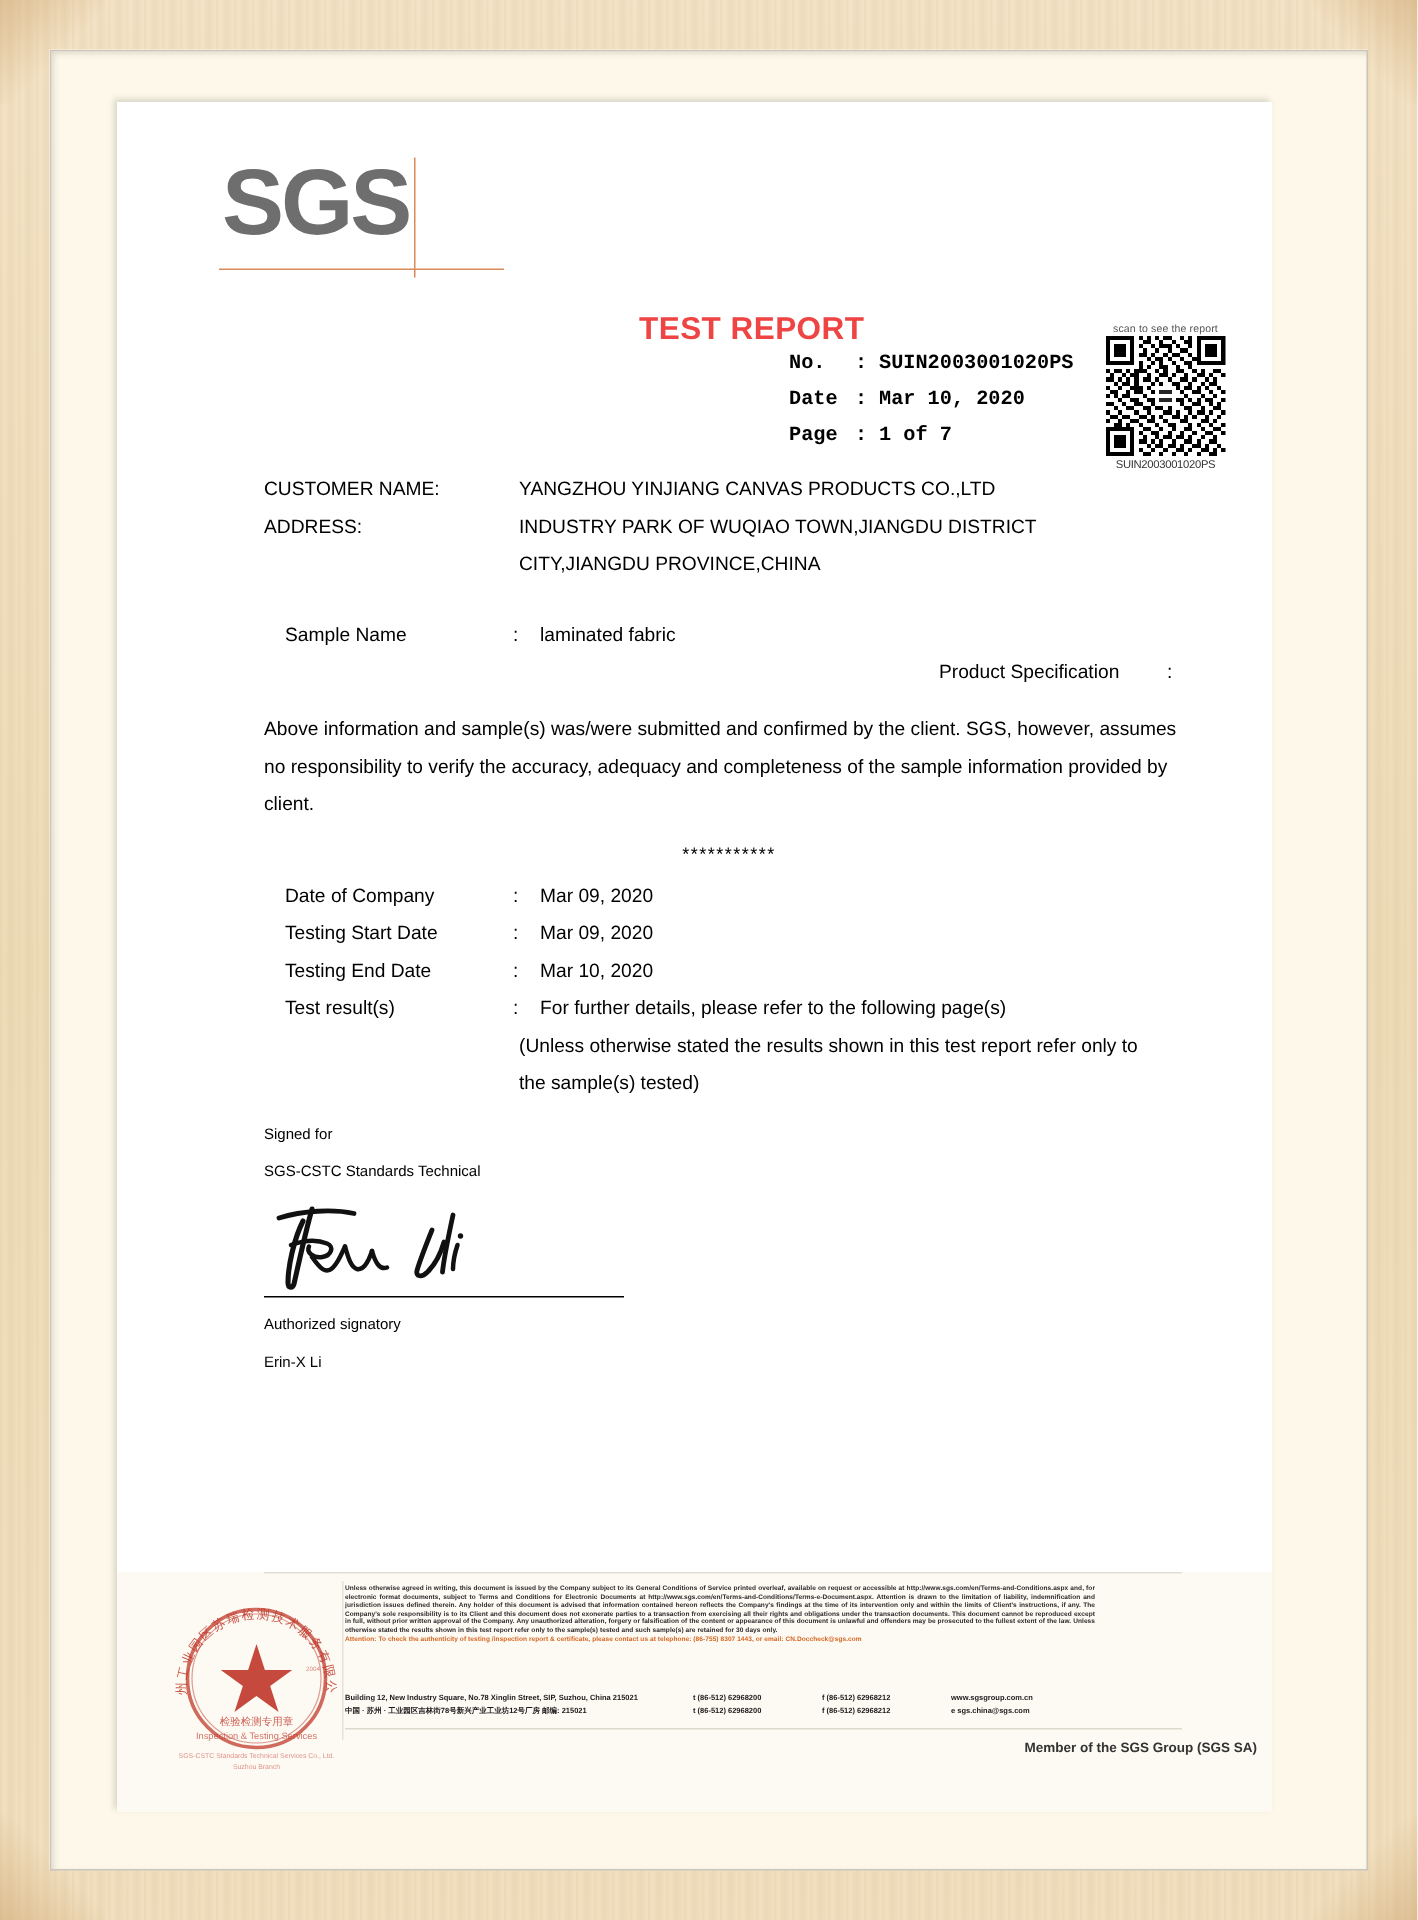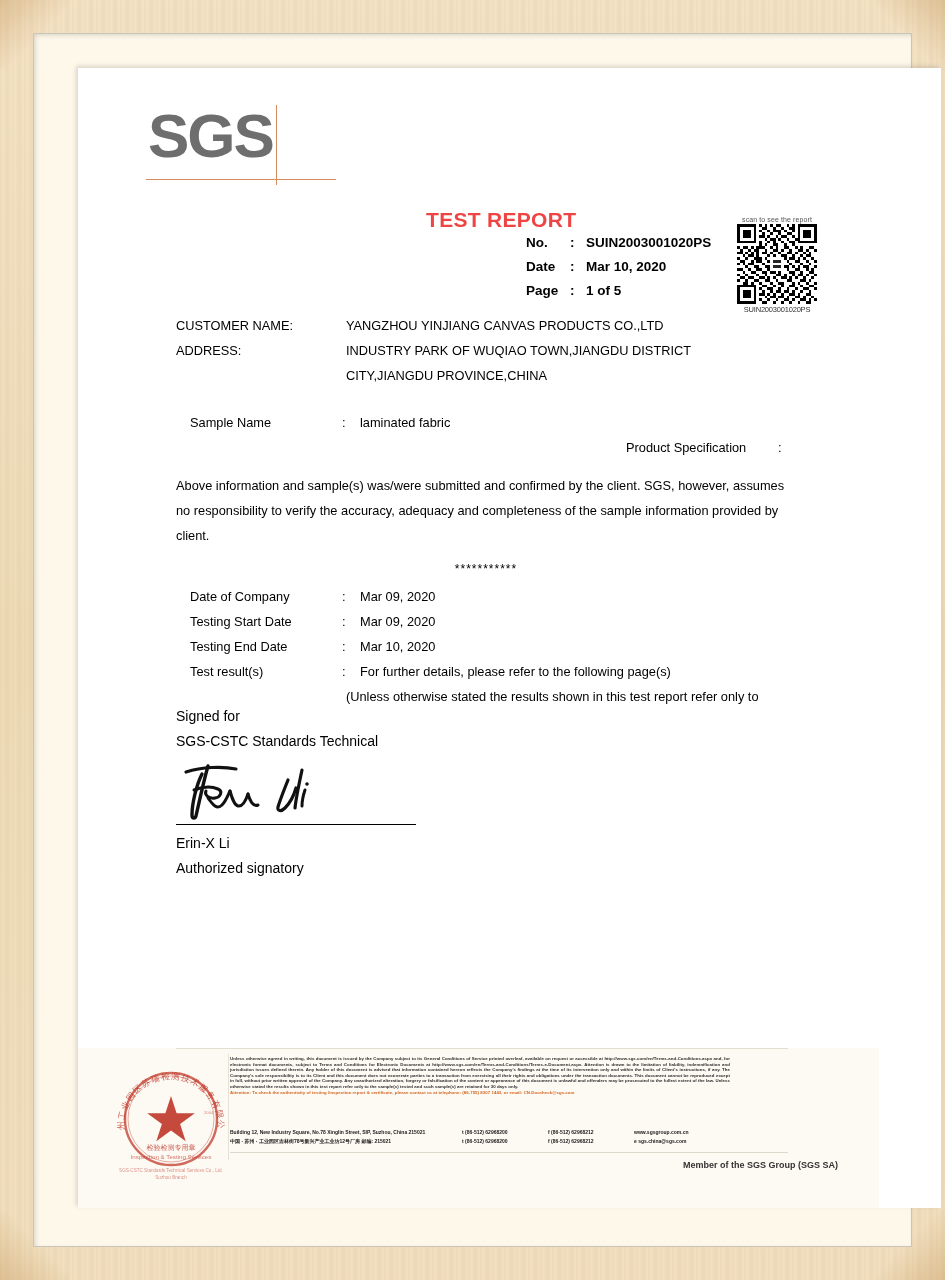--- a/index.html
+++ b/index.html
@@ -37,21 +37,21 @@
     left: 33px; top: 33px; right: 33px; bottom: 33px;
     background: #fdf8ea;
     box-shadow: inset 0 0 0 1px #c9c5bb,
                 inset 2px 2px 5px rgba(120,115,100,0.30);
   }
 
   
   #page {
     position: absolute;
     left: 45px; top: 35px;
-    width: 863px; height: 1140px;
+    width: 770px; height: 1140px;
     background: #ffffff;
     box-shadow: -2px -2px 4px rgba(140,135,120,0.30);
     overflow: hidden;
   }
 
   
   #logo-block { position: absolute; left: 70px; top: 35px; width: 215px; height: 95px; }
   #logo-text {
     font-family: "Liberation Sans", sans-serif;
     font-weight: bold; font-size: 62px; letter-spacing: -2px;
@@ -65,21 +65,21 @@
     position: absolute; left: -2px; top: 76px;
     width: 190px; height: 1px; background: #d98a5a;
   }
 
   
   #title {
     position: absolute; left: 348px; top: 140px;
     font-size: 21px; font-weight: bold; color: #ef4444; letter-spacing: .3px;
   }
   #meta { position: absolute; left: 448px; top: 167px; font-size: 13.5px; font-weight: bold; }
-  #meta .row { display: flex; align-items: flex-end; margin-bottom: 9px; }
+  #meta .row { display: flex; align-items: flex-end; margin-bottom: 9px; font-family: Liberation Mono, monospace; }
   #meta .k { width: 44px; }
   #meta .c { width: 16px; }
   #meta .v { white-space: nowrap; }
 
   
   #qr-block { position: absolute; left: 653px; top: 148px; width: 92px; text-align: center; }
   #qr-caption-top { font-size: 7px; color: #555; letter-spacing: .1px; margin-bottom: 1px; }
   #qr-img { width: 80px; height: 80px; margin: 0 auto; display: block; }
   #qr-caption-bottom { font-size: 7.5px; color: #333; margin-top: 1px; letter-spacing: -0.2px; }
 
@@ -88,21 +88,21 @@
   .kv { display: flex; align-items: flex-start; line-height: 25px; justify-content: flex-end; }
   .kv .key { width: 170px; flex: 0 0 170px; }
   .kv .val { flex: 1; }
   .kv2 .key { width: 152px; flex: 0 0 152px; margin-left: 14px; }
   .kv2 .sep { width: 18px; flex: 0 0 18px; }
   .para { line-height: 25px; margin-top: 13px; }
   .stars { text-align: center; margin: 14px 0 8px 0; font-size: 12px; letter-spacing: 1px; }
   .cont { margin-left: 170px; line-height: 25px; }
 
   
-  #sign { position: absolute; left: 98px; top: 636px; width: 330px; font-size: 14px; }
+  #sign { position: absolute; left: 98px; top: 676px; width: 330px; font-size: 10px; }
   #sign .line { line-height: 25px; }
   #sign-img { margin: 6px 0 2px 2px; display: block; }
   #sign-rule { width: 240px; height: 1px; background: #000; margin: 2px 0 6px 0; }
 
   
   #footer {
     position: absolute; left: 0; bottom: 0; width: 801px; height: 160px;
     background: #fdfaf4;
   }
   #footer-top-rule { position: absolute; left: 98px; top: 0; width: 612px; height: 1px; background: #e2ded2; }
@@ -154,21 +154,21 @@
           <span class="v">SUIN2003001020PS</span>
         </div>
         <div class="row">
           <span class="k">Date</span>
           <span class="c">:</span>
           <span class="v">Mar 10, 2020</span>
         </div>
         <div class="row">
           <span class="k">Page</span>
           <span class="c">:</span>
-          <span class="v">1 of  5</span>
+          <span class="v">1 of  7</span>
         </div>
       </div>
 
       <div id="qr-block">
         <div id="qr-caption-top">scan to see the report</div>
         <svg id="qr-img" viewBox="0 0 29 29" shape-rendering="crispEdges">
           <rect width="29" height="29" fill="#fff"></rect>
           <g fill="#000">
             <path d="M0 0h7v7h-7z"></path>
               <path d="M1 1h5v5h-5z" fill="#fff"></path>
@@ -264,20 +264,21 @@
           <span class="key">Testing End Date</span>
           <span class="sep">:</span>
           <span class="val">Mar 10, 2020</span>
         </div>
         <div class="kv kv2">
           <span class="key">Test result(s)</span>
           <span class="sep">:</span>
           <span class="val">For further details, please refer to the following page(s)</span>
         </div>
         <div class="cont">(Unless otherwise stated the results shown in this test report refer only to</div>
+        <div class="cont">the sample(s) tested)</div>
       </div>
 
       <div id="sign">
         <div class="line">Signed for</div>
         <div class="line">SGS-CSTC Standards Technical</div>
 
         <svg id="sign-img" width="180" height="62" viewBox="0 0 180 62">
           <g fill="none" stroke="#111" stroke-linecap="round" stroke-linejoin="round">
             <path d="M8 12 C24 7, 44 6, 58 9" stroke-width="3.2"></path>
             <path d="M30 6 C26 20, 22 38, 18 56 C17 59, 14 59, 14 55 C14 44, 18 26, 24 14" stroke-width="3.4"></path>
@@ -286,22 +287,22 @@
             <path d="M52 31 C54 38, 56 45, 60 46 C65 47, 68 40, 70 34" stroke-width="3"></path>
             <path d="M70 34 C72 41, 75 47, 80 45" stroke-width="3"></path>
             <path d="M110 20 C106 30, 102 40, 100 47 C99 51, 103 52, 107 48 C112 43, 116 35, 118 28" stroke-width="3.2"></path>
             <path d="M124 10 C121 24, 118 38, 117 48" stroke-width="3.2"></path>
             <path d="M127 30 C125 36, 124 42, 124 46" stroke-width="3"></path>
             <circle cx="129" cy="24" r="1.8" fill="#111" stroke="none"></circle>
           </g>
         </svg>
 
         <div id="sign-rule"></div>
+        <div class="line">Authorized signatory</div>
         <div class="line">Erin-X Li</div>
-        <div class="line">Authorized signatory</div>
       </div>
 
       <div id="footer">
         <div id="footer-top-rule"></div>
         <div id="side-rule"></div>
 
         <svg id="stamp" viewBox="0 0 130 130">
           <defs>
             <path id="arcTop" d="M 18 70 A 47 47 0 0 1 112 70" fill="none"></path>
             <path id="arcBot" d="M 22 74 A 43 43 0 0 0 108 74" fill="none"></path>

